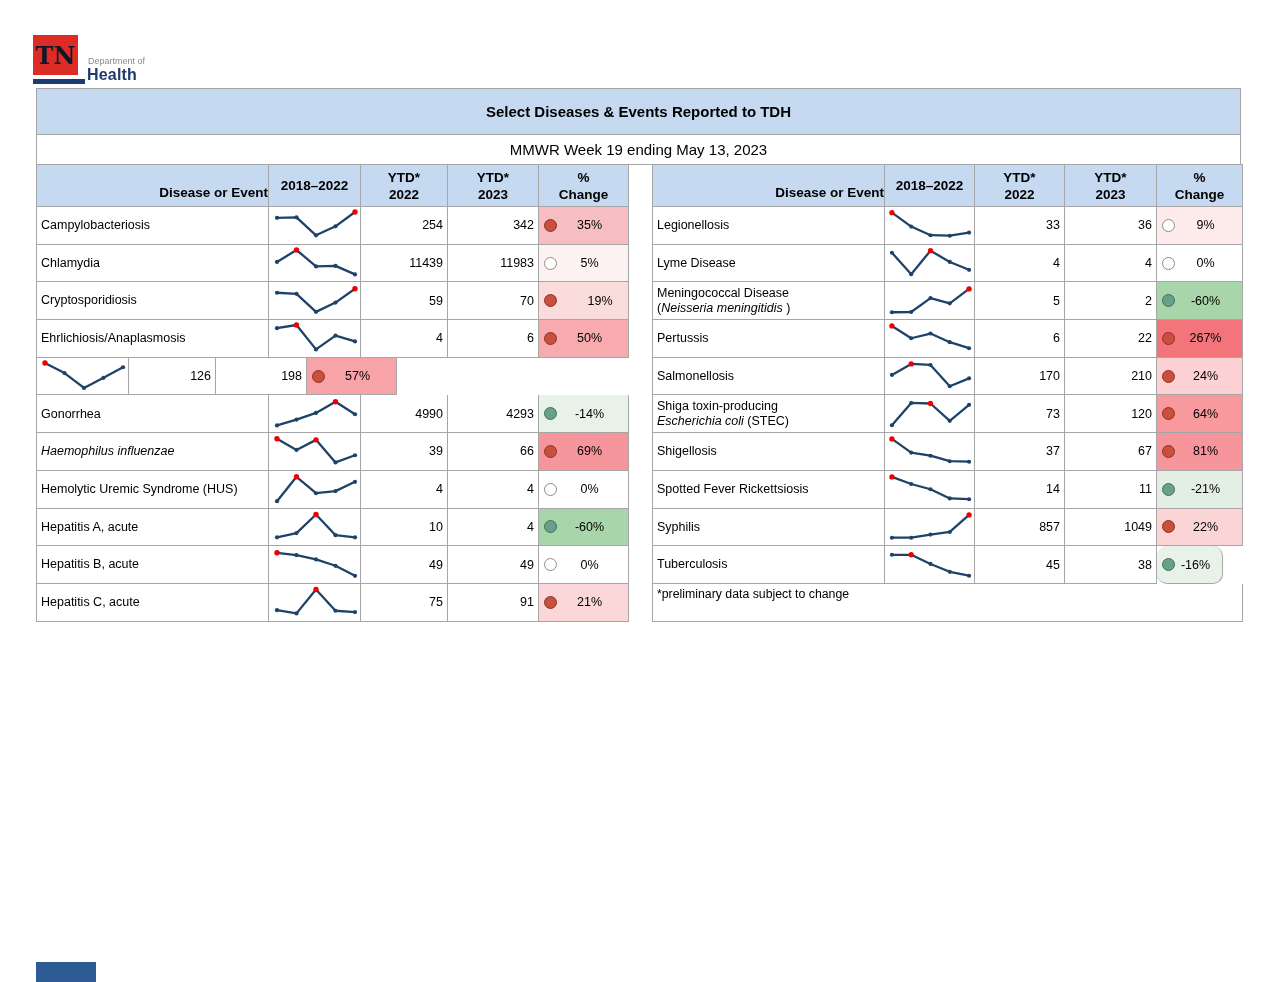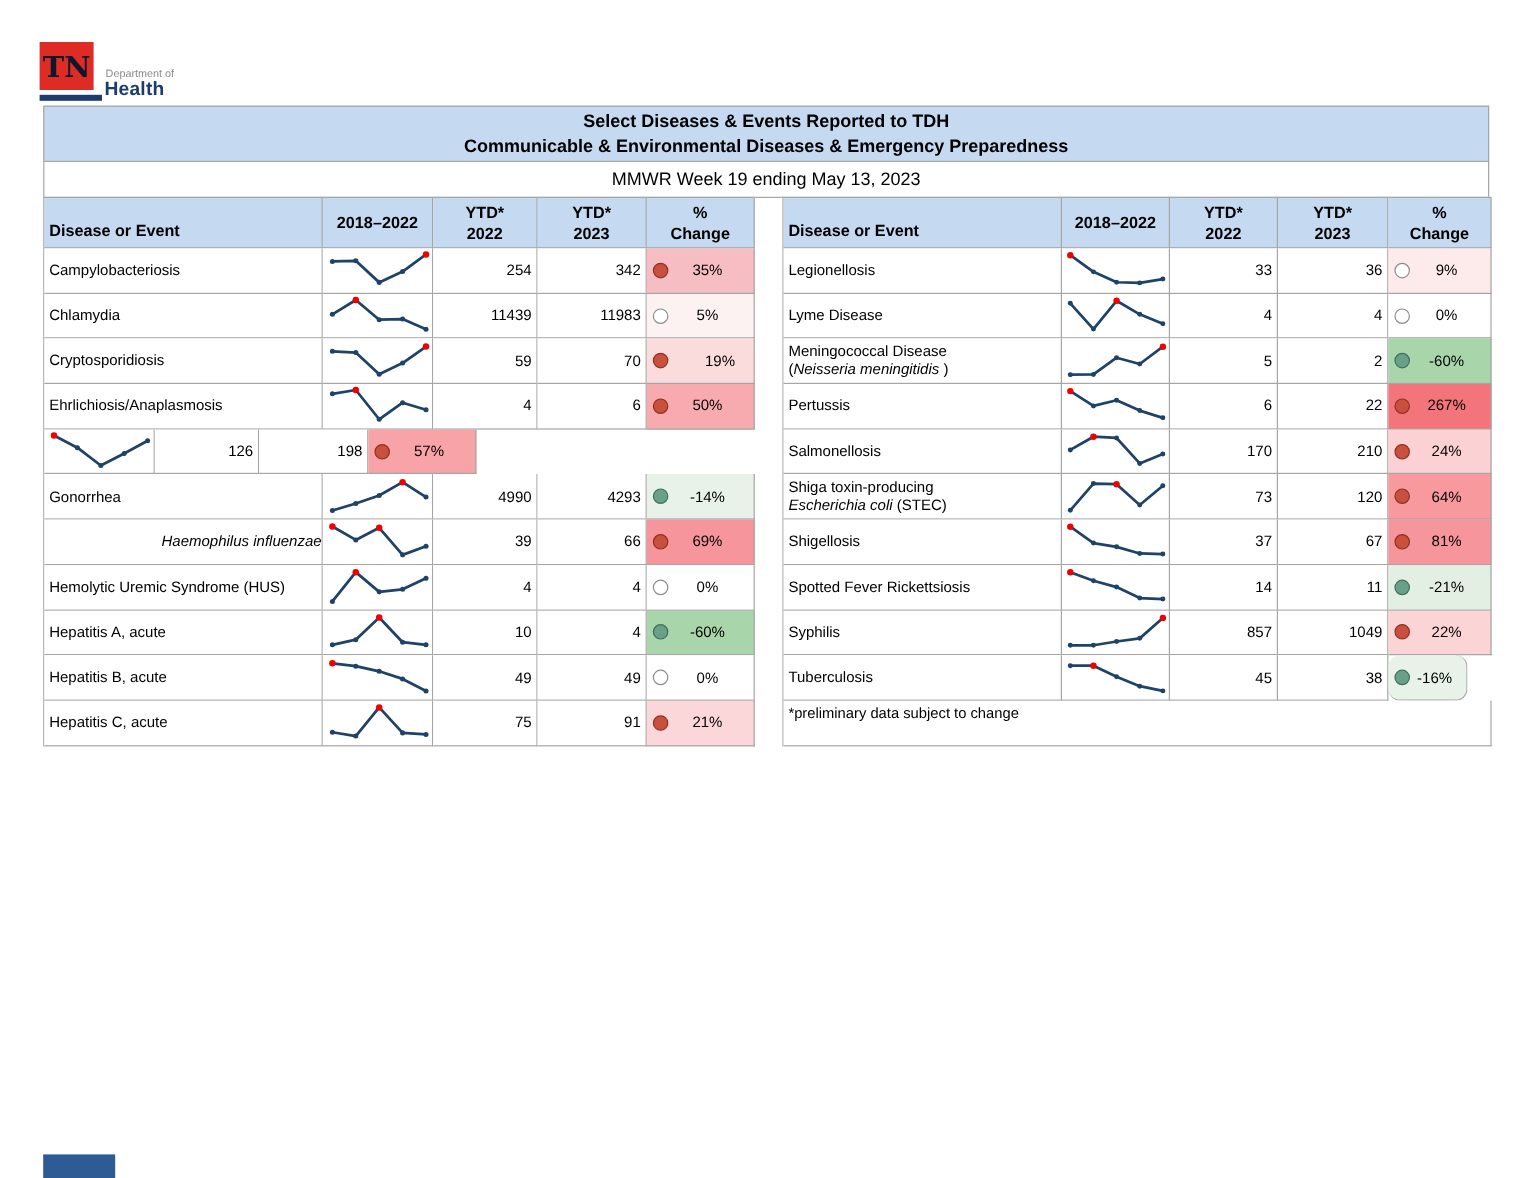--- a/index.html
+++ b/index.html
@@ -21,21 +21,21 @@
                display:flex;flex-direction:column;justify-content:center;text-align:center;
                font-weight:bold;font-size:15px;line-height:21px;box-sizing:border-box;}
   .subtitle{border:1px solid var(--border);border-top:none;height:30px;display:flex;
             align-items:center;justify-content:center;font-size:15px;box-sizing:border-box;background:#fff;}
   .tables{display:flex;gap:23px;margin-top:-1px;}
   .dtable{border-left:1px solid var(--border);border-top:1px solid var(--border);background:#fff;}
   .trow{display:flex;}
   .cell{box-sizing:border-box;border-right:1px solid var(--border);border-bottom:1px solid var(--border);background:#fff;}
   .hcell{background:var(--header-blue);height:42px;display:flex;flex-direction:column;
          align-items:center;justify-content:center;font-weight:bold;font-size:13.5px;line-height:17px;}
-  .hcell-disease{align-items:flex-start;justify-content:flex-end;padding:0 0 5px 4px;}
+  .hcell-disease{align-items:flex-end;justify-content:flex-end;padding:0 0 5px 16px;}
   .namecell{display:flex;flex-direction:column;justify-content:center;padding-left:4px;
             font-size:12.5px;line-height:14.5px;height:37.7px;}
   .sparkcell{display:flex;align-items:center;justify-content:center;height:37.7px;}
   .numcell{display:flex;align-items:center;justify-content:flex-end;padding-right:4px;
            font-size:12.5px;height:37.7px;}
   .pctcell{display:flex;align-items:center;height:37.7px;font-size:12.5px;}
   .circle{width:13px;height:13px;border-radius:50%;margin-left:5px;flex:0 0 auto;box-sizing:border-box;}
   .circle.up{background:var(--up-fill);border:1.5px solid var(--up-border);}
   .circle.down{background:var(--down-fill);border:1.5px solid var(--down-border);}
   .circle.none{background:#fff;border:1px solid var(--none-border);}
@@ -53,21 +53,20 @@
       <span>TN</span>
     </div>
     <div class="logo-bar"></div>
     <div class="logo-dept">Department of</div>
     <div class="logo-health">Health</div>
   </div>
 
   <div class="report">
     <div class="title-block">
       <div>Select Diseases &amp; Events Reported to TDH</div>
-      <div>Communicable &amp; Environmental Diseases &amp; Emergency Preparedness</div>
     </div>
     <div class="subtitle">MMWR Week 19 ending May 13, 2023</div>
     <div class="tables">
       <div class="dtable" id="left-table">
           <div class="trow">
             <div class="cell hcell hcell-disease" style="width: 232px;">
               <div class="hline">Disease or Event</div>
             </div>
             <div class="cell hcell" style="width: 92px;">
               <div class="hline">2018–2022</div>
@@ -202,21 +201,21 @@
               </svg>
             </div>
             <div class="cell numcell" style="width: 87px;">4990</div>
             <div class="cell numcell" style="width: 91px;">4293</div>
             <div class="cell pctcell" style="width: 90px; background: rgb(233, 242, 233);">
               <span class="circle down"></span>
               <span class="pcttext">-14%</span>
             </div>
           </div>
           <div class="trow">
-            <div class="cell namecell" style="width: 232px; text-align: right;">
+            <div class="cell namecell" style="width: 232px;">
               <div class="nameline"><span style="font-style: italic;">Haemophilus influenzae</span></div>
             </div>
             <div class="cell sparkcell" style="width: 92px;">
               <svg width="90" height="36" viewBox="0 0 90 36">
                 <polyline points="7,5.795000000000002 26.5,16.924999999999997 46,6.855 65.5,29.38 85,22.225" fill="none" stroke="var(--spark-line)" stroke-width="2.3" stroke-linejoin="round" stroke-linecap="round"></polyline>
                 <circle cx="7" cy="5.795000000000002" r="2.7" fill="var(--spark-red)"></circle>
                 <circle cx="26.5" cy="16.924999999999997" r="2.1" fill="var(--spark-line)"></circle>
                 <circle cx="46" cy="6.855" r="2.7" fill="var(--spark-red)"></circle>
                 <circle cx="65.5" cy="29.38" r="2.1" fill="var(--spark-line)"></circle>
                 <circle cx="85" cy="22.225" r="2.1" fill="var(--spark-line)"></circle>

